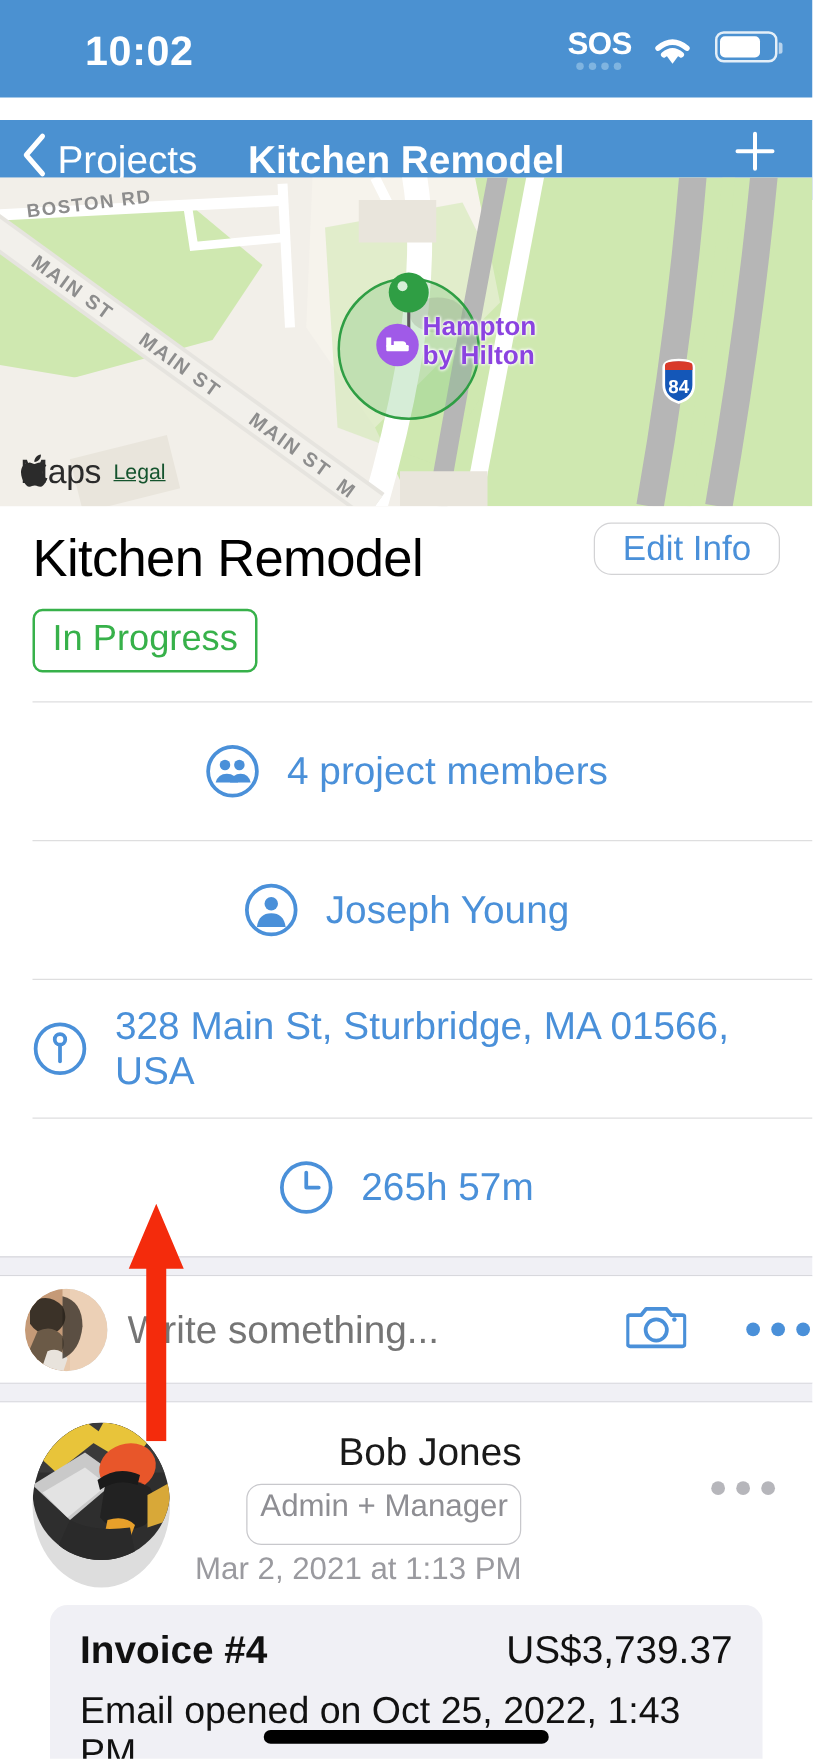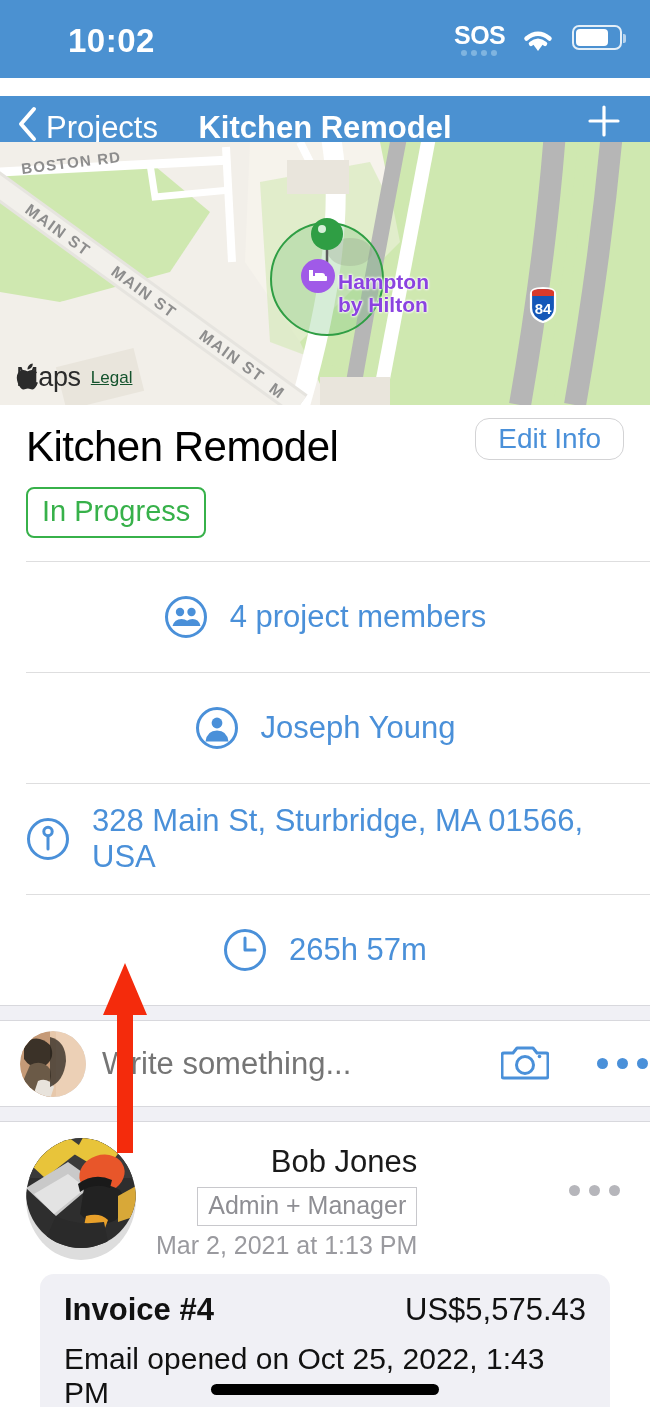--- a/index.html
+++ b/index.html
@@ -116,22 +116,22 @@
   .dots-blue { display:flex; gap:9px; cursor:pointer; }
   .dots-blue i { width:11px; height:11px; border-radius:50%; background:#4a90d9; }
 
   
   .post { position:relative; padding: 16px 26px 0 26px; background:#fff; }
   .post-head { display:flex; gap:20px;text-align:right; }
   .post-meta { padding-top: 6px; }
   .post-author { font-size:31px; color:#1a1a1a; }
   .role-chip {
     display:inline-block; margin-top:7px;
-    border:1.5px solid #c8c8cc; border-radius:0;
-    color:#8e8e93; font-size:25px; padding: 3px 10px 5px 10px;
+    border:1.5px solid #c8c8cc; border-radius:12px;
+    color:#8e8e93; font-size:25px; padding: 3px 10px 15px 10px;
   }
   .post-date { margin-top:5px; color:#9a9a9f; font-size:25px; }
   .dots-gray { position:absolute; right:30px; top:63px; display:flex; gap:9px; cursor:pointer; }
   .dots-gray i { width:11px; height:11px; border-radius:50%; background:#b6b6bb; }
 
   
   .invoice {
     margin: 14px 14px 0 14px; background:#f0f0f5; border-radius:14px;
     padding: 18px 24px 26px 24px;
   }
@@ -258,21 +258,21 @@
         <text x="12" y="26" font-family="Liberation Sans, sans-serif" font-size="15" font-weight="700" fill="#fff" text-anchor="middle">84</text>
       </g>
 
       <text x="22" y="32" font-family="Liberation Sans, sans-serif" font-size="15" fill="#8d8d8d" font-weight="600" letter-spacing="1.2" transform="rotate(-7 22 32)">BOSTON RD</text>
       <text x="24" y="70" font-family="Liberation Sans, sans-serif" font-size="16" fill="#8d8d8d" font-weight="600" letter-spacing="1.5" transform="rotate(36 24 70)">MAIN ST</text>
       <text x="110" y="132" font-family="Liberation Sans, sans-serif" font-size="16" fill="#8d8d8d" font-weight="600" letter-spacing="1.5" transform="rotate(36 110 132)">MAIN ST</text>
       <text x="198" y="196" font-family="Liberation Sans, sans-serif" font-size="16" fill="#8d8d8d" font-weight="600" letter-spacing="1.5" transform="rotate(36 198 196)">MAIN ST</text>
       <text x="268" y="249" font-family="Liberation Sans, sans-serif" font-size="16" fill="#8d8d8d" font-weight="600" letter-spacing="1.5" transform="rotate(36 268 249)">M</text>
     </svg>
 
-    <div class="map-label" style="left:338px; top:128px;">
+    <div class="map-label" style="left:338px; top:108px;">
       <div>Hampton</div>
       <div>by Hilton</div>
     </div>
 
     <div class="apple-maps">
       <svg width="26" height="30" viewBox="0 0 26 30">
         <path d="M18.3 15.6c0-3.3 2.7-4.9 2.8-5-1.5-2.2-3.9-2.5-4.7-2.6-2-.2-3.9 1.2-4.9 1.2-1 0-2.6-1.2-4.3-1.1-2.2 0-4.2 1.3-5.3 3.2-2.3 3.9-.6 9.7 1.6 12.9 1.1 1.6 2.4 3.3 4.1 3.2 1.6-.06 2.3-1 4.3-1 2 0 2.6 1 4.3 1 1.8 0 2.9-1.6 4-3.2.8-1.2 1.4-2.5 1.8-3.7-2 .1-3.8-1.4-3.7-4.9z" fill="#2b2b2b"></path>
         <path d="M15.4 5.6c.9-1.1 1.5-2.6 1.3-4.1-1.3.05-2.9.9-3.8 2-.8 1-1.6 2.5-1.4 4 1.4.1 2.9-.8 3.9-1.9z" fill="#2b2b2b"></path>
       </svg>
       <span class="am-txt">Maps</span>
@@ -413,21 +413,21 @@
       </div>
       <span class="dots-gray">
         <i></i>
           <i></i>
           <i></i>
       </span>
 
       <div class="invoice">
         <div class="inv-top">
           <span class="inv-title">Invoice #4</span>
-          <span class="inv-amount">US$5,575.43</span>
+          <span class="inv-amount">US$3,739.37</span>
         </div>
         <div class="inv-sub">Email opened on Oct 25, 2022, 1:43 PM</div>
       </div>
     </div>
 
   </div>
 
   <div class="annot-arrow">
     <svg width="60" height="190" viewBox="0 0 60 190">
       <path d="M30 0 L52 52 L38 52 L38 190 L22 190 L22 52 L8 52 Z" fill="#f42b0c"></path>

